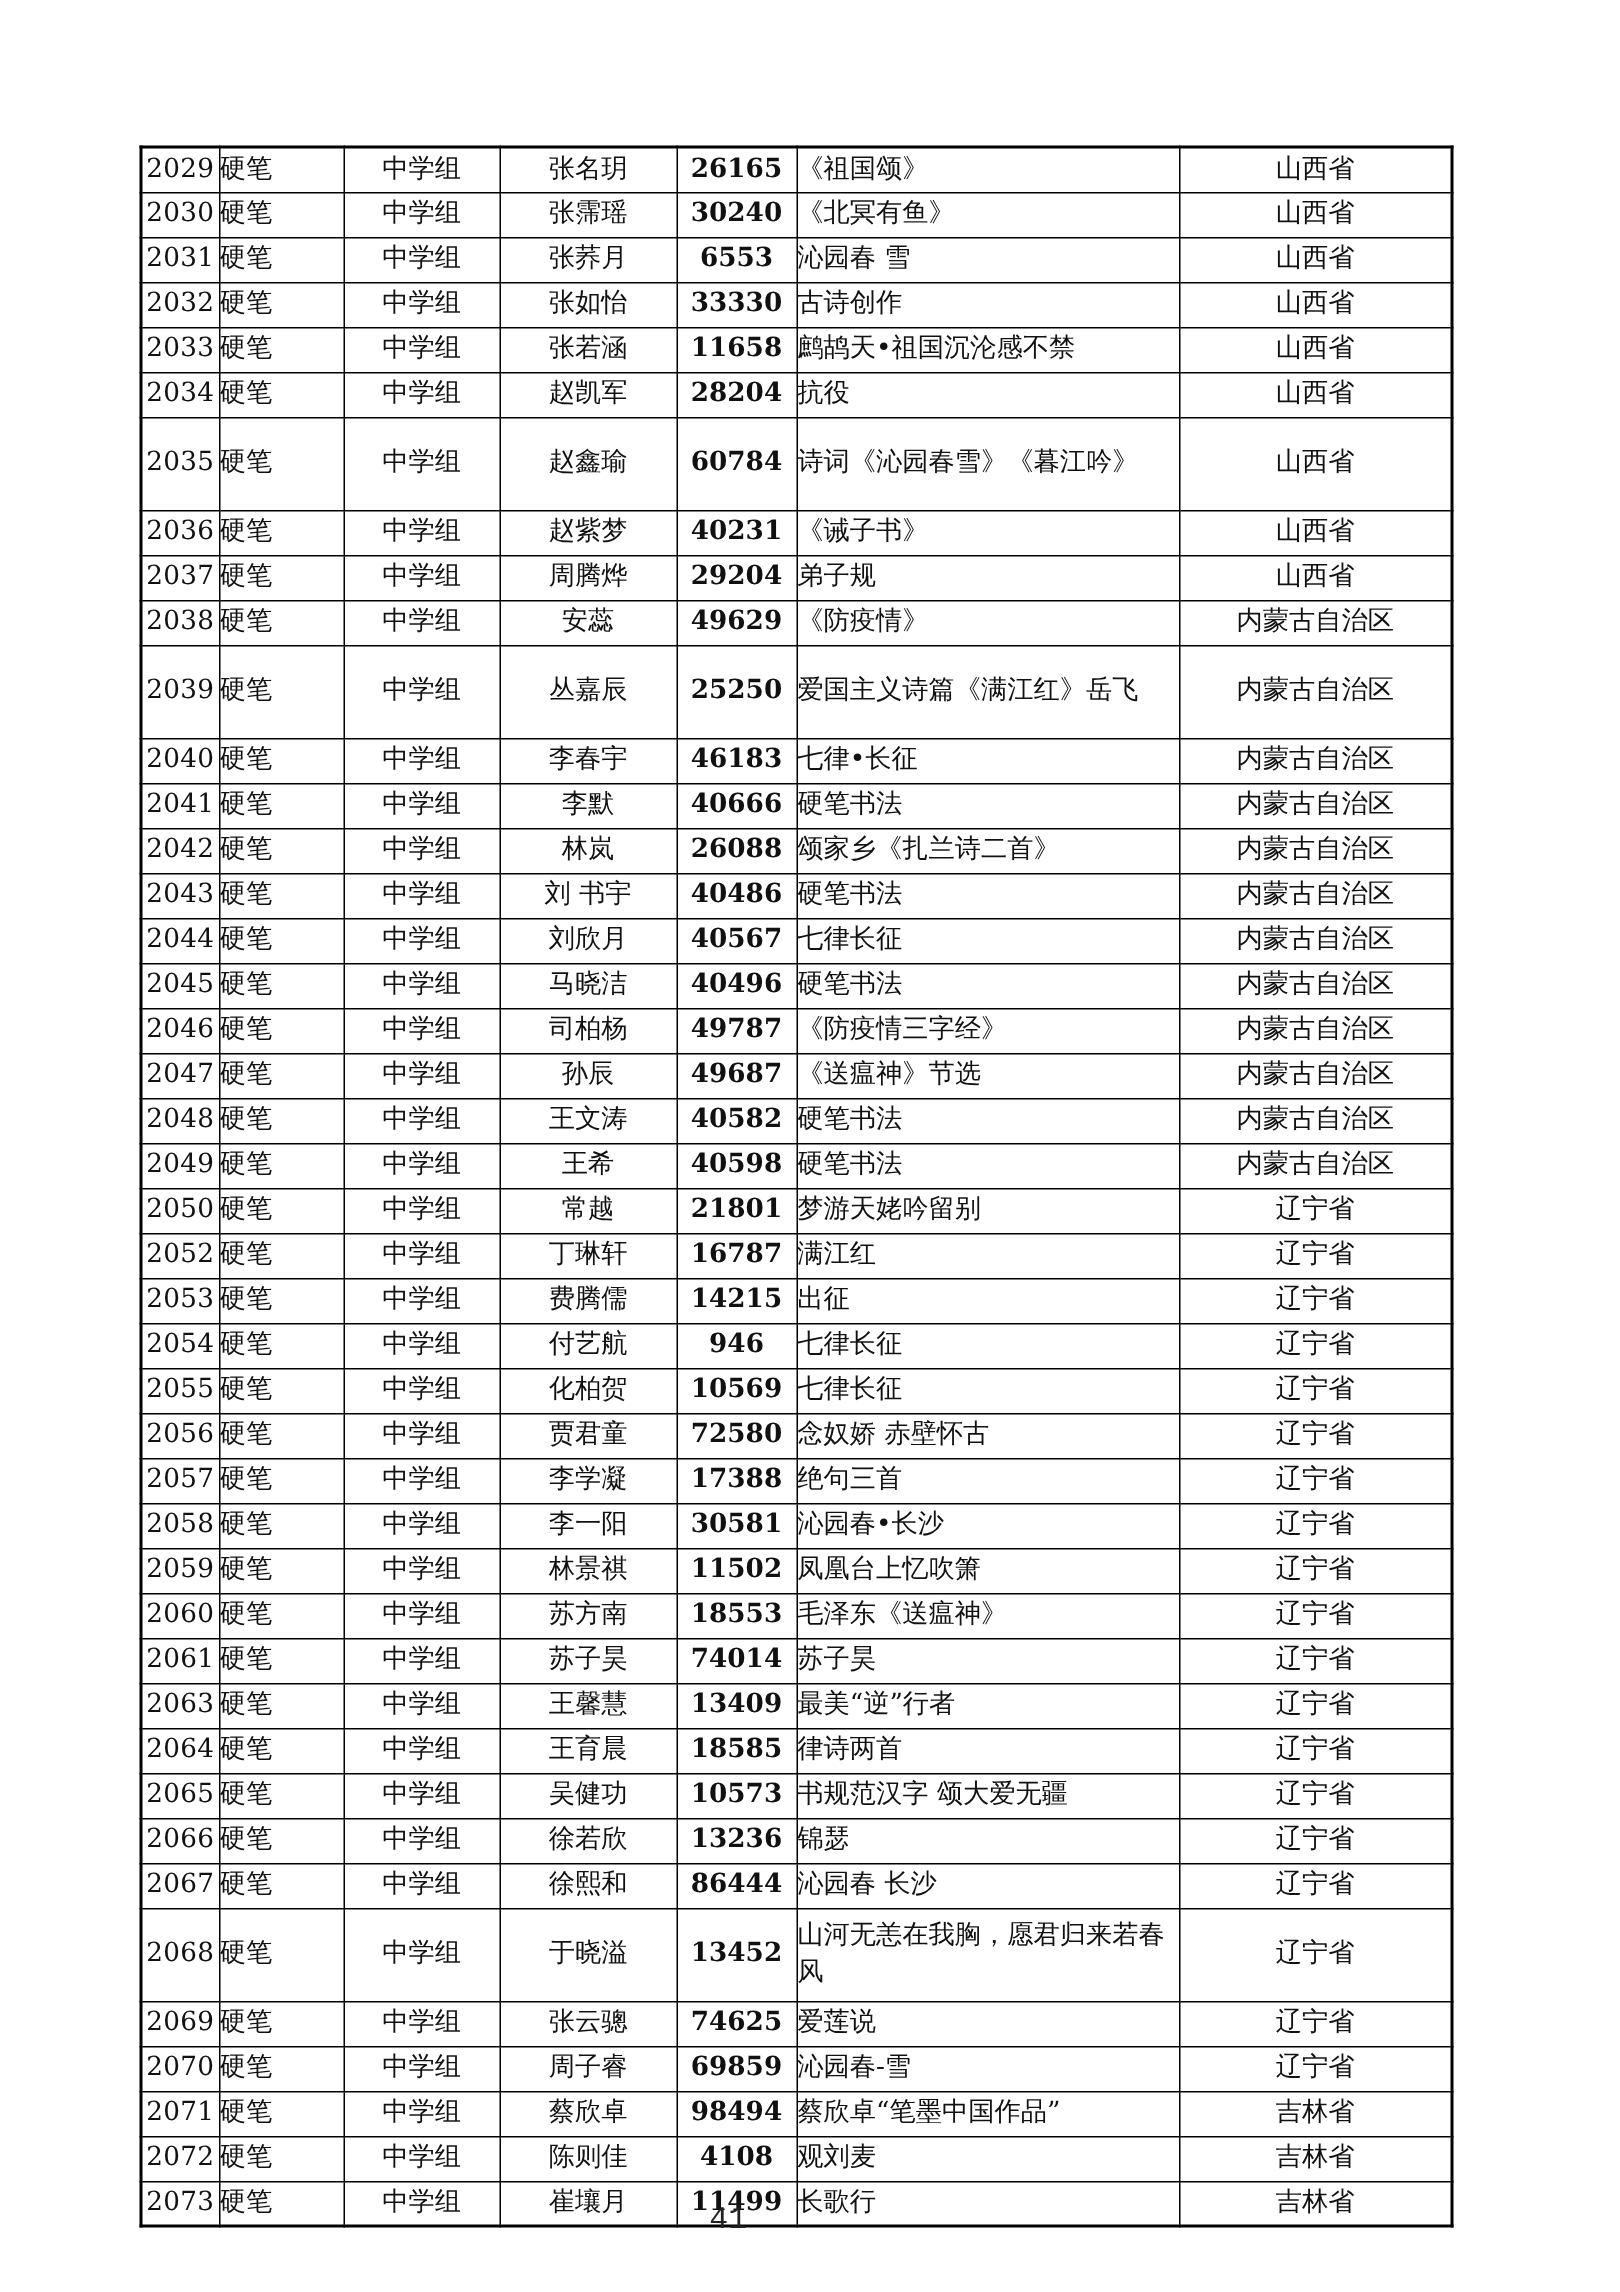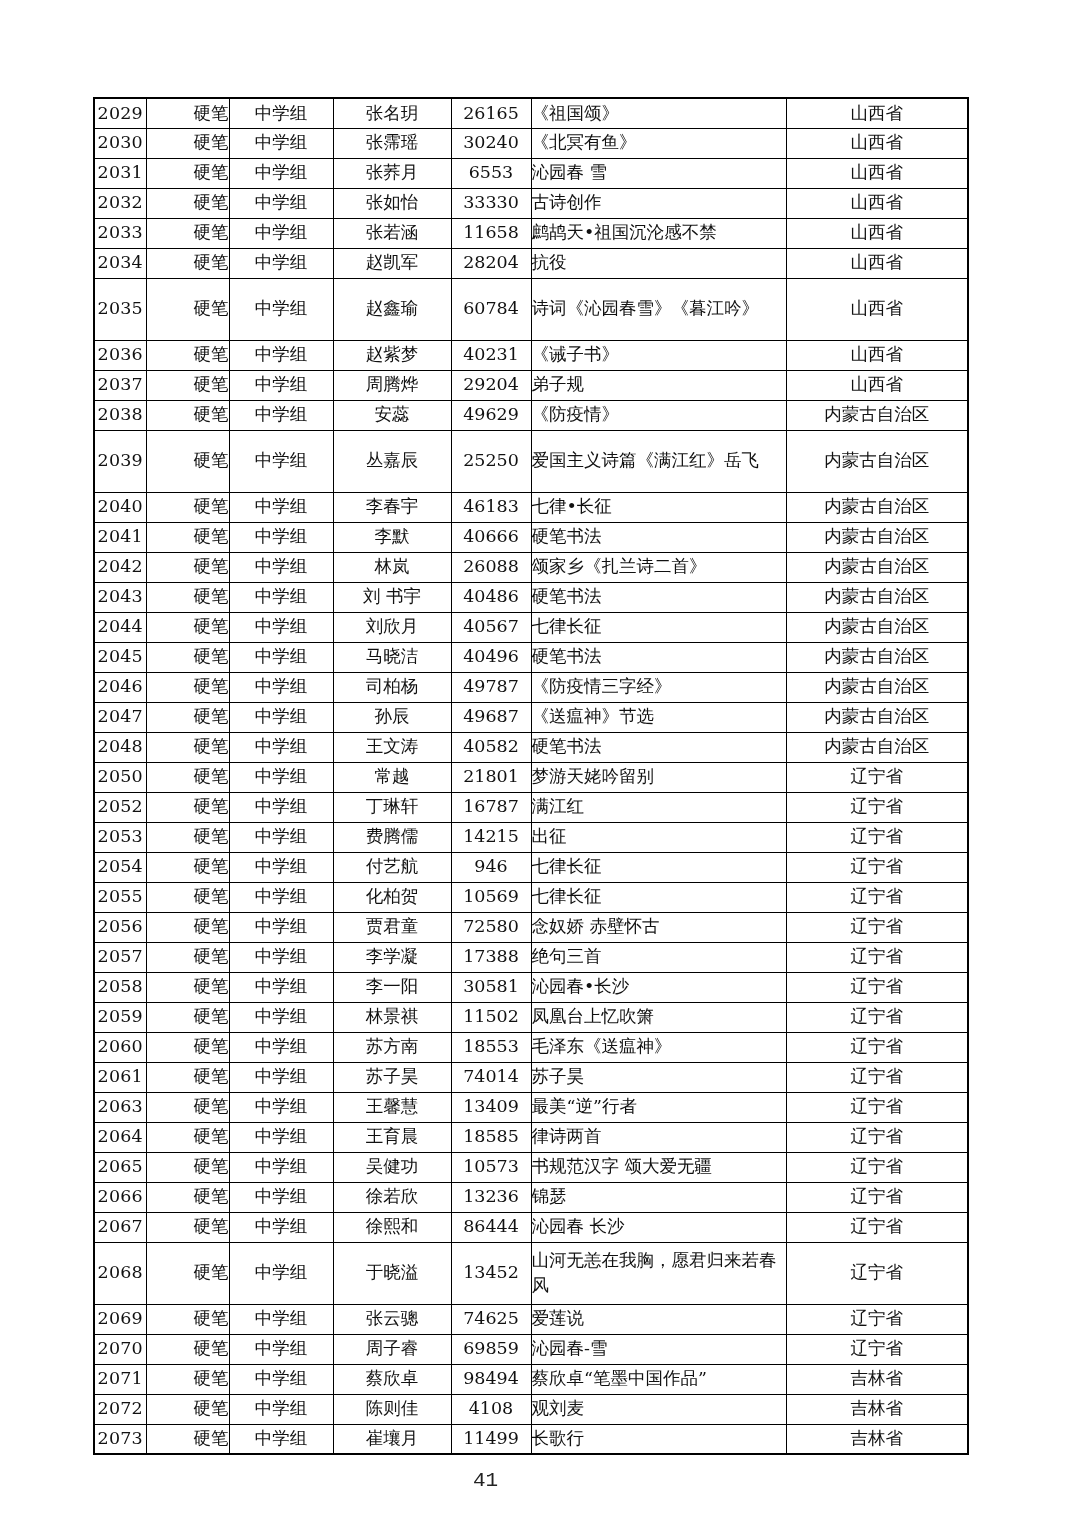--- a/index.html
+++ b/index.html
@@ -47,24 +47,24 @@
   
   col.c-seq   { width: 52px; }
   col.c-cat   { width: 83px; }
   col.c-grp   { width: 104px; }
   col.c-name  { width: 118px; }
   col.c-num   { width: 80px; }
   col.c-work  { width: 255px; }
   col.c-prov  { width: 182px; }
 
   td.seq  { text-align: center; font-family: "DejaVu Serif","Liberation Serif",serif; letter-spacing: 0.2px; }
-  td.cat  { text-align: right; }
+  td.cat  { text-align: left; }
   td.grp  { text-align: center; }
   td.name { text-align: center; margin-left: 44px; }
-  td.num  { text-align: center; font-family: "DejaVu Serif","Liberation Serif",serif; }
+  td.num  { text-align: center; font-family: "DejaVu Serif","Liberation Serif",serif; font-weight: bold; }
   td.work { text-align: left; padding-left: 5px; padding-right: 3px; }
   td.prov { text-align: center; margin-left: 40px; }
 
   tr.tall td { height: 62px; }
   tr.tall td.work { line-height: 1.45; }
 
   .page-number {
     position: absolute;
     left: 0;
     top: 1469px;
@@ -266,20 +266,29 @@
           <tr>
             <td class="seq">2048</td>
             <td class="cat">硬笔</td>
             <td class="grp">中学组</td>
             <td class="name">王文涛</td>
             <td class="num">40582</td>
             <td class="work">硬笔书法</td>
             <td class="prov">内蒙古自治区</td>
           </tr>
           <tr>
+            <td class="seq">2049</td>
+            <td class="cat">硬笔</td>
+            <td class="grp">中学组</td>
+            <td class="name">王希</td>
+            <td class="num">40598</td>
+            <td class="work">硬笔书法</td>
+            <td class="prov">内蒙古自治区</td>
+          </tr>
+          <tr>
             <td class="seq">2050</td>
             <td class="cat">硬笔</td>
             <td class="grp">中学组</td>
             <td class="name">常越</td>
             <td class="num">21801</td>
             <td class="work">梦游天姥吟留别</td>
             <td class="prov">辽宁省</td>
           </tr>
           <tr>
             <td class="seq">2052</td>

